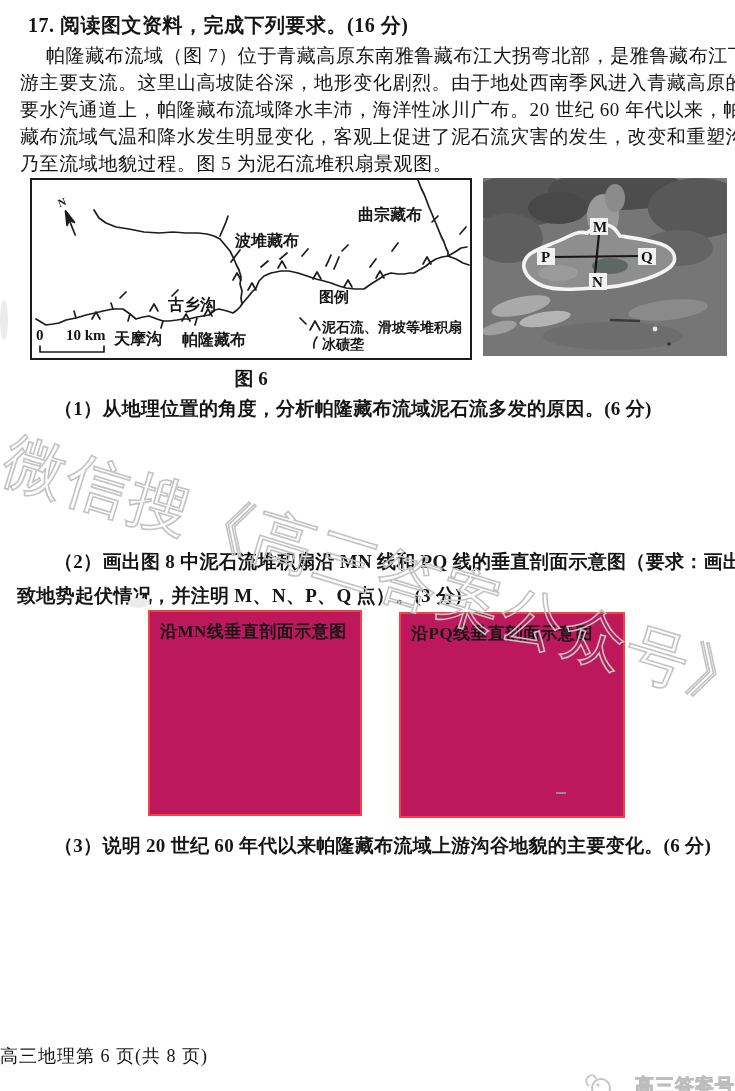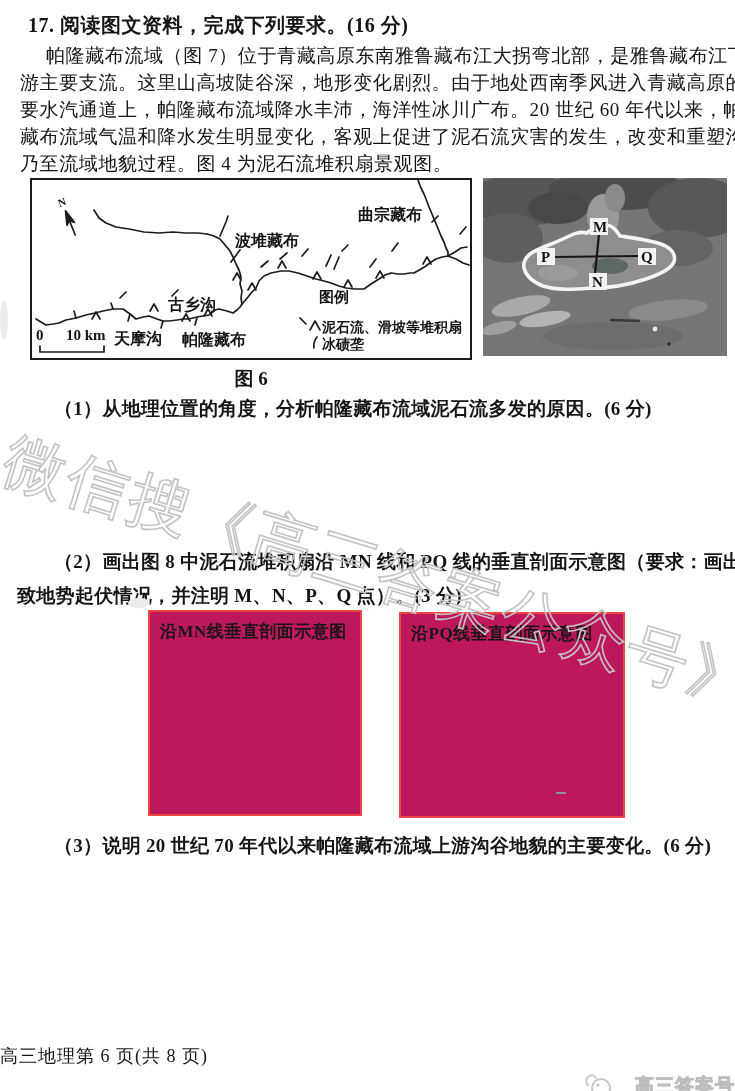--- a/index.html
+++ b/index.html
@@ -46,21 +46,21 @@
 
 <div class="page">
 
   <div class="abs qtitle">17. 阅读图文资料，完成下列要求。(16 分)</div>
 
   <div class="abs para">
     <div class="pline">帕隆藏布流域（图 7）位于青藏高原东南雅鲁藏布江大拐弯北部，是雅鲁藏布江下</div>
     <div class="pline">游主要支流。这里山高坡陡谷深，地形变化剧烈。由于地处西南季风进入青藏高原的重</div>
     <div class="pline">要水汽通道上，帕隆藏布流域降水丰沛，海洋性冰川广布。20 世纪 60 年代以来，帕隆</div>
     <div class="pline">藏布流域气温和降水发生明显变化，客观上促进了泥石流灾害的发生，改变和重塑沟谷</div>
-    <div class="pline">乃至流域地貌过程。图 4 为泥石流堆积扇景观图。</div>
+    <div class="pline">乃至流域地貌过程。图 5 为泥石流堆积扇景观图。</div>
   </div>
 
   <div class="abs mapbox">
     <svg width="438" height="178" viewBox="0 0 438 178">
       <g stroke="#1c1c1c" stroke-width="1.7" fill="none" stroke-linecap="round" stroke-linejoin="round">
 
         <path d="M62,30 L67,38 74,43 84,47 97,49 112,52 127,53 141,52 154,53 166,53 175,54 182,56 188,59 193,65 198,71 201,77 204,84 207,90 209,97 208,104 210,111 209,118 210,124"></path>
         <path d="M188,56 L191,49 194,42 196,36"></path>
 
         <path d="M4,139 L9,142 14,145 21,144 27,143 34,140 44,138 54,135 63,133 71,131 81,129 91,129 98,134 104,139 111,137 117,136 125,139 131,141 137,141 145,140 151,139 157,139 165,137 171,136 177,135 183,130 187,129 195,131 201,133 205,130 208,127 210,124"></path>
@@ -185,21 +185,21 @@
   <div class="abs q" style="left:17px;top:583px;">致地势起伏情况，并注明 M、N、P、Q 点）。(3 分)</div>
 
   <div class="abs drawbox" style="left:148px;top:610px;width:214px;height:206px;">
     <div class="lbl">沿MN线垂直剖面示意图</div>
   </div>
   <div class="abs drawbox" style="left:375px;top:612px;width:226px;height:206px;margin-left:24px;">
     <div class="lbl">沿PQ线垂直剖面示意图</div>
   </div>
   <div class="abs" style="left:556px;top:792px;width:10px;height:2px;background:#8f8f8f;"></div>
 
-  <div class="abs q" style="left:20px;top:833px;text-indent:34px;">（3）说明 20 世纪 70 年代以来帕隆藏布流域上游沟谷地貌的主要变化。(6 分)</div>
+  <div class="abs q" style="left:20px;top:833px;text-indent:34px;">（3）说明 20 世纪 60 年代以来帕隆藏布流域上游沟谷地貌的主要变化。(6 分)</div>
 
   <div class="abs footer">高三地理第 6 页(共 8 页)</div>
 
   <div class="abs brand">
     <svg width="32" height="28" viewBox="0 0 32 28">
       <circle cx="19" cy="16" r="9" fill="none" stroke="#c5c5c5" stroke-width="2"></circle>
       <path d="M7,14 C4,12 3,8 6,5 C9,2 13,3 14,7" fill="none" stroke="#cacaca" stroke-width="2"></path>
       <circle cx="16" cy="13" r="1.6" fill="#c5c5c5"></circle>
     </svg>
     <span class="btxt">高三答案号</span>

